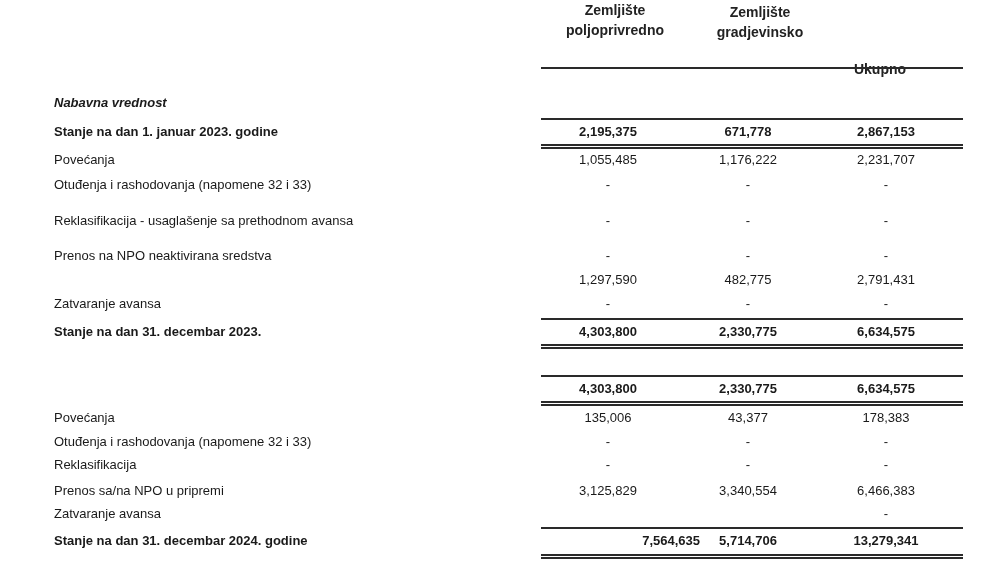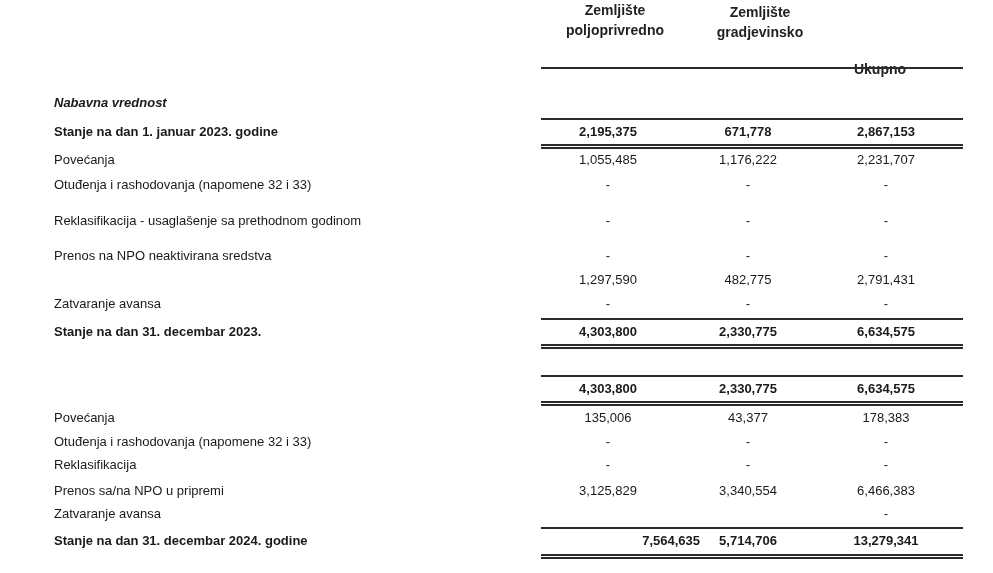--- a/index.html
+++ b/index.html
@@ -68,21 +68,21 @@
   <span class="v c2">1,176,222</span>
   <span class="v c3">2,231,707</span>
 </div>
 <div class="row" style="top:174px">
   <span class="label">Otuđenja i rashodovanja (napomene 32 i 33)</span>
   <span class="v c1">-</span>
   <span class="v c2">-</span>
   <span class="v c3">-</span>
 </div>
 <div class="row" style="top:210px">
-  <span class="label">Reklasifikacija - usaglašenje sa prethodnom godinom</span>
+  <span class="label">Reklasifikacija - usaglašenje sa prethodnom avansa</span>
   <span class="v c1">-</span>
   <span class="v c2">-</span>
   <span class="v c3">-</span>
 </div>
 <div class="row" style="top:245px">
   <span class="label">Prenos na NPO neaktivirana sredstva</span>
   <span class="v c1">-</span>
   <span class="v c2">-</span>
   <span class="v c3">-</span>
 </div>

